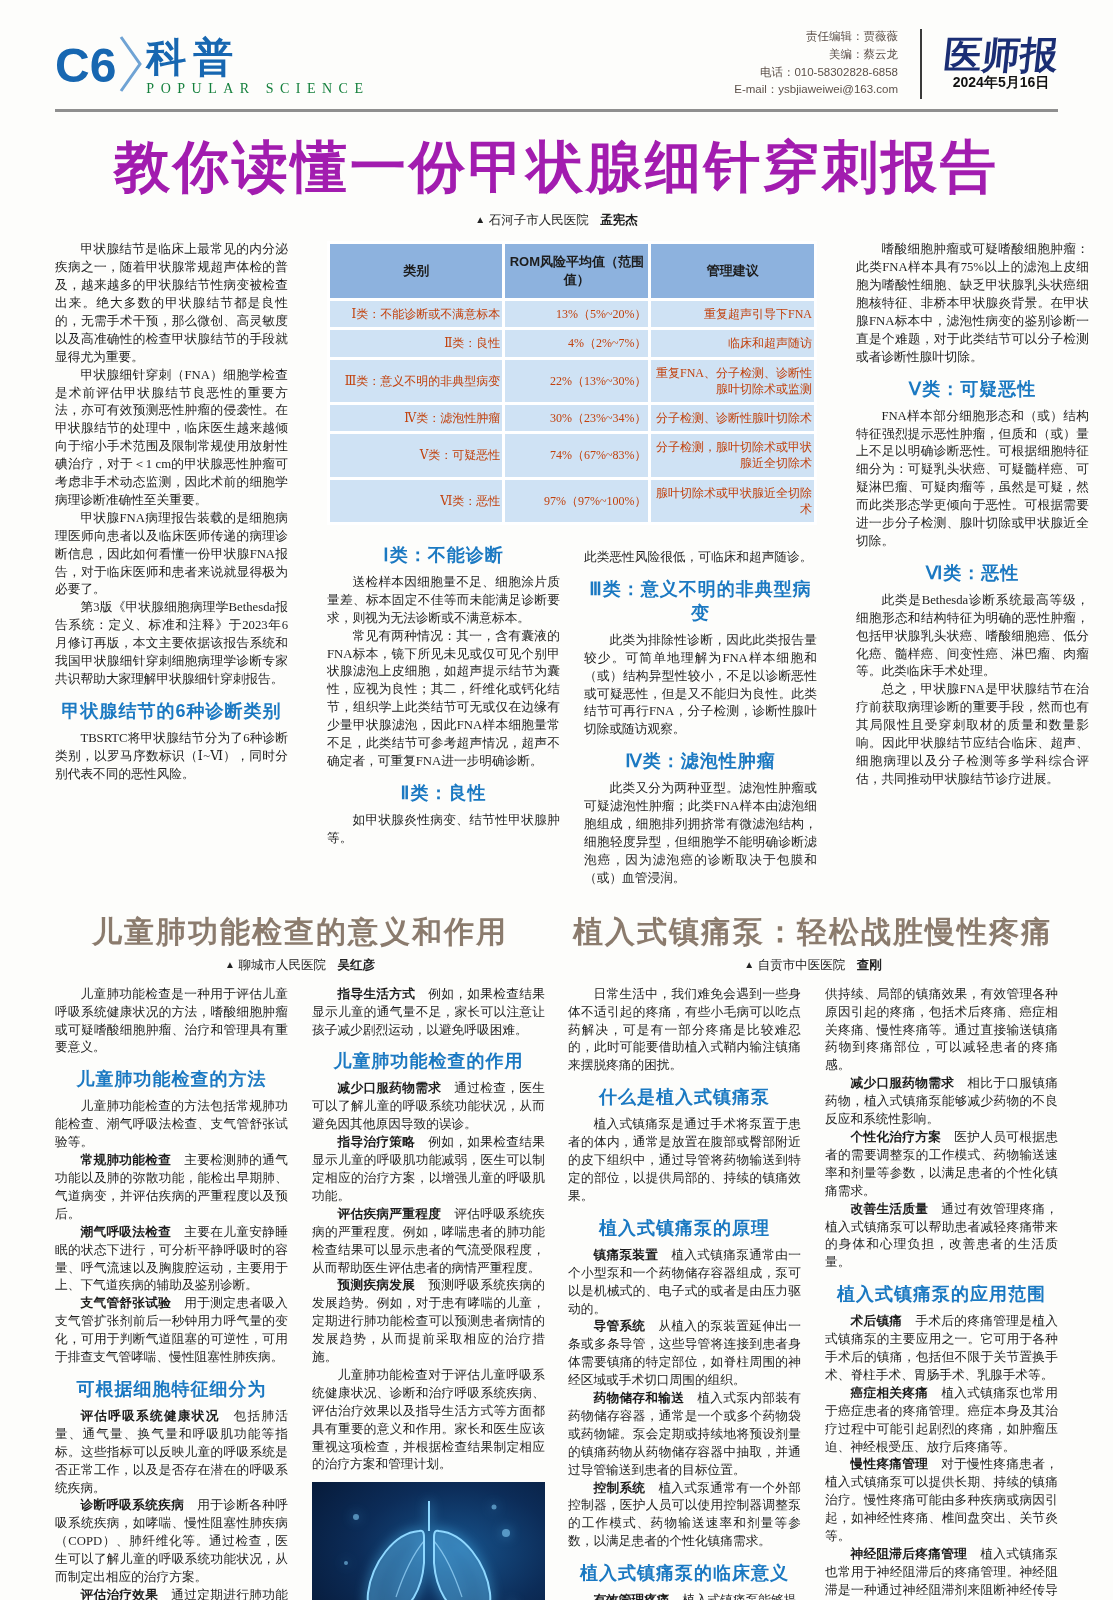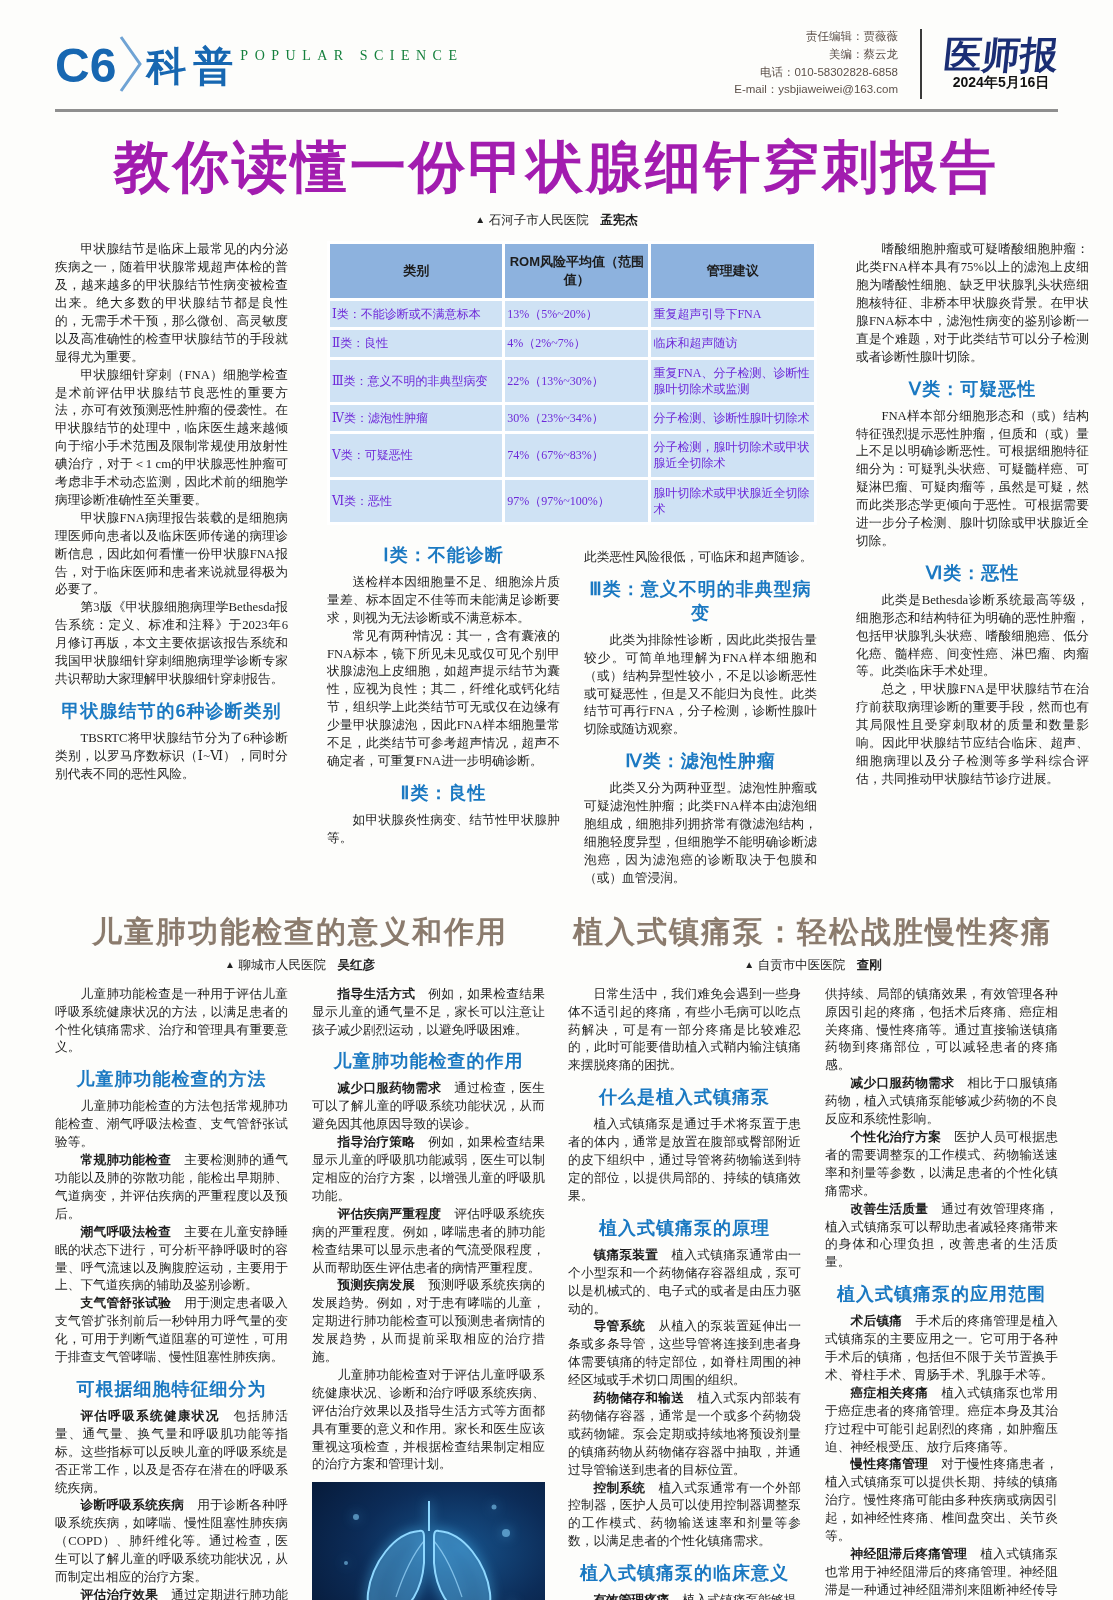--- a/index.html
+++ b/index.html
@@ -11,21 +11,21 @@
   }
   .page { width:1113px; height:1600px; padding:28px 55px 0; overflow:hidden; }
 
   
   .hdr { display:flex; justify-content:space-between; align-items:flex-end;
          border-bottom:3px solid #8f8f8f; padding-bottom:10px; }
   .hdr-left { display:flex; align-items:center; gap:0; }
   .page-code { font-family:"Liberation Sans",sans-serif; font-weight:700;
                font-size:48px; color:#1767b1; line-height:1; }
   .chevron { margin:0 2px; }
-  .sec { display:flex; flex-direction:row; }
+  .sec { display:flex; flex-direction:column; }
   .sec-cn { font-family:"Liberation Sans",sans-serif; font-weight:700; font-size:40px;
             color:#1767b1; letter-spacing:7px; line-height:1.05; }
   .sec-en { font-size:14px; color:#15803d; letter-spacing:6.5px; margin-top:3px; }
   .hdr-right { display:flex; align-items:center; gap:22px; }
   .ed { text-align:right; font-size:11.5px; line-height:1.55; color:#5c5049;
         font-family:"Liberation Sans",sans-serif; }
   .vline { width:2px; height:70px; background:#3a3a3a; }
   .mast { text-align:center; }
   .mast-name { font-weight:900; font-size:38px; color:#1b2e74; line-height:1;
                transform:skewX(-6deg); font-family:"Liberation Serif",serif; }
@@ -48,21 +48,21 @@
            font-size:18px; color:#1b79c2; margin:10px 0 7px; letter-spacing:1px; }
   .mid-cols { display:grid; grid-template-columns:233px 233px; column-gap:24px; }
   .pad-top { padding-top:16px; }
 
   table.bethesda { width:100%; border-collapse:collapse; border:1px solid #7e9cc4;
                    margin-bottom:8px; table-layout:fixed; }
   .bethesda th { background:#8db2de; font-family:"Liberation Sans",sans-serif;
                  font-weight:700; font-size:13px; padding:9px 2px; border:3px solid #fff;
                  color:#1c1c1c; text-align:center; }
   .bethesda td { background:#cfe2f4; font-size:12px; padding:5px 2px; border:3px solid #fff;
-                 text-align:left; line-height:1.35; color:#6d28d9; }
+                 text-align:right; line-height:1.35; color:#c2410c; }
   .bethesda col.c1 { width:36%; } .bethesda col.c2 { width:30%; } .bethesda col.c3 { width:34%; }
 
   
   .bottom { display:grid; grid-template-columns:490px 490px; column-gap:23px; margin-top:20px; }
   .t2 { text-align:center; font-family:"Liberation Sans",sans-serif; font-weight:700;
         font-size:30px; color:#8b7b6d; letter-spacing:2px; margin:4px 0 4px; }
   .half .cols { display:grid; grid-template-columns:233px 233px; column-gap:24px; margin-top:10px; }
 
   
   .lung-img { margin-top:8px; height:162px; position:relative; overflow:hidden;
@@ -198,21 +198,21 @@
 
     <div class="half">
       <div class="t2">儿童肺功能检查的意义和作用</div>
       <div class="byline">
         <span class="tri">▲</span>
         <span>聊城市人民医院</span>
         <span class="auth">吴红彦</span>
       </div>
       <div class="cols">
         <div>
-            <p class="para">儿童肺功能检查是一种用于评估儿童呼吸系统健康状况的方法，以满足患者的个性化镇痛需求、治疗和管理具有重要意义。</p>
+            <p class="para">儿童肺功能检查是一种用于评估儿童呼吸系统健康状况的方法，嗜酸细胞肿瘤或可疑嗜酸细胞肿瘤、治疗和管理具有重要意义。</p>
             <div class="col-h">儿童肺功能检查的方法</div>
             <p class="para">儿童肺功能检查的方法包括常规肺功能检查、潮气呼吸法检查、支气管舒张试验等。</p>
             <p class="para"><span class="lead">常规肺功能检查　</span>主要检测肺的通气功能以及肺的弥散功能，能检出早期肺、气道病变，并评估疾病的严重程度以及预后。</p>
             <p class="para"><span class="lead">潮气呼吸法检查　</span>主要在儿童安静睡眠的状态下进行，可分析平静呼吸时的容量、呼气流速以及胸腹腔运动，主要用于上、下气道疾病的辅助及鉴别诊断。</p>
             <p class="para"><span class="lead">支气管舒张试验　</span>用于测定患者吸入支气管扩张剂前后一秒钟用力呼气量的变化，可用于判断气道阻塞的可逆性，可用于排查支气管哮喘、慢性阻塞性肺疾病。</p>
             <div class="col-h">可根据细胞特征细分为</div>
             <p class="para"><span class="lead">评估呼吸系统健康状况　</span>包括肺活量、通气量、换气量和呼吸肌功能等指标。这些指标可以反映儿童的呼吸系统是否正常工作，以及是否存在潜在的呼吸系统疾病。</p>
             <p class="para"><span class="lead">诊断呼吸系统疾病　</span>用于诊断各种呼吸系统疾病，如哮喘、慢性阻塞性肺疾病（COPD）、肺纤维化等。通过检查，医生可以了解儿童的呼吸系统功能状况，从而制定出相应的治疗方案。</p>
             <p class="para"><span class="lead">评估治疗效果　</span>通过定期进行肺功能检查，医生可以了解儿童的治疗效果，并根据检查结果调整治疗方案。</p>
           </div>

